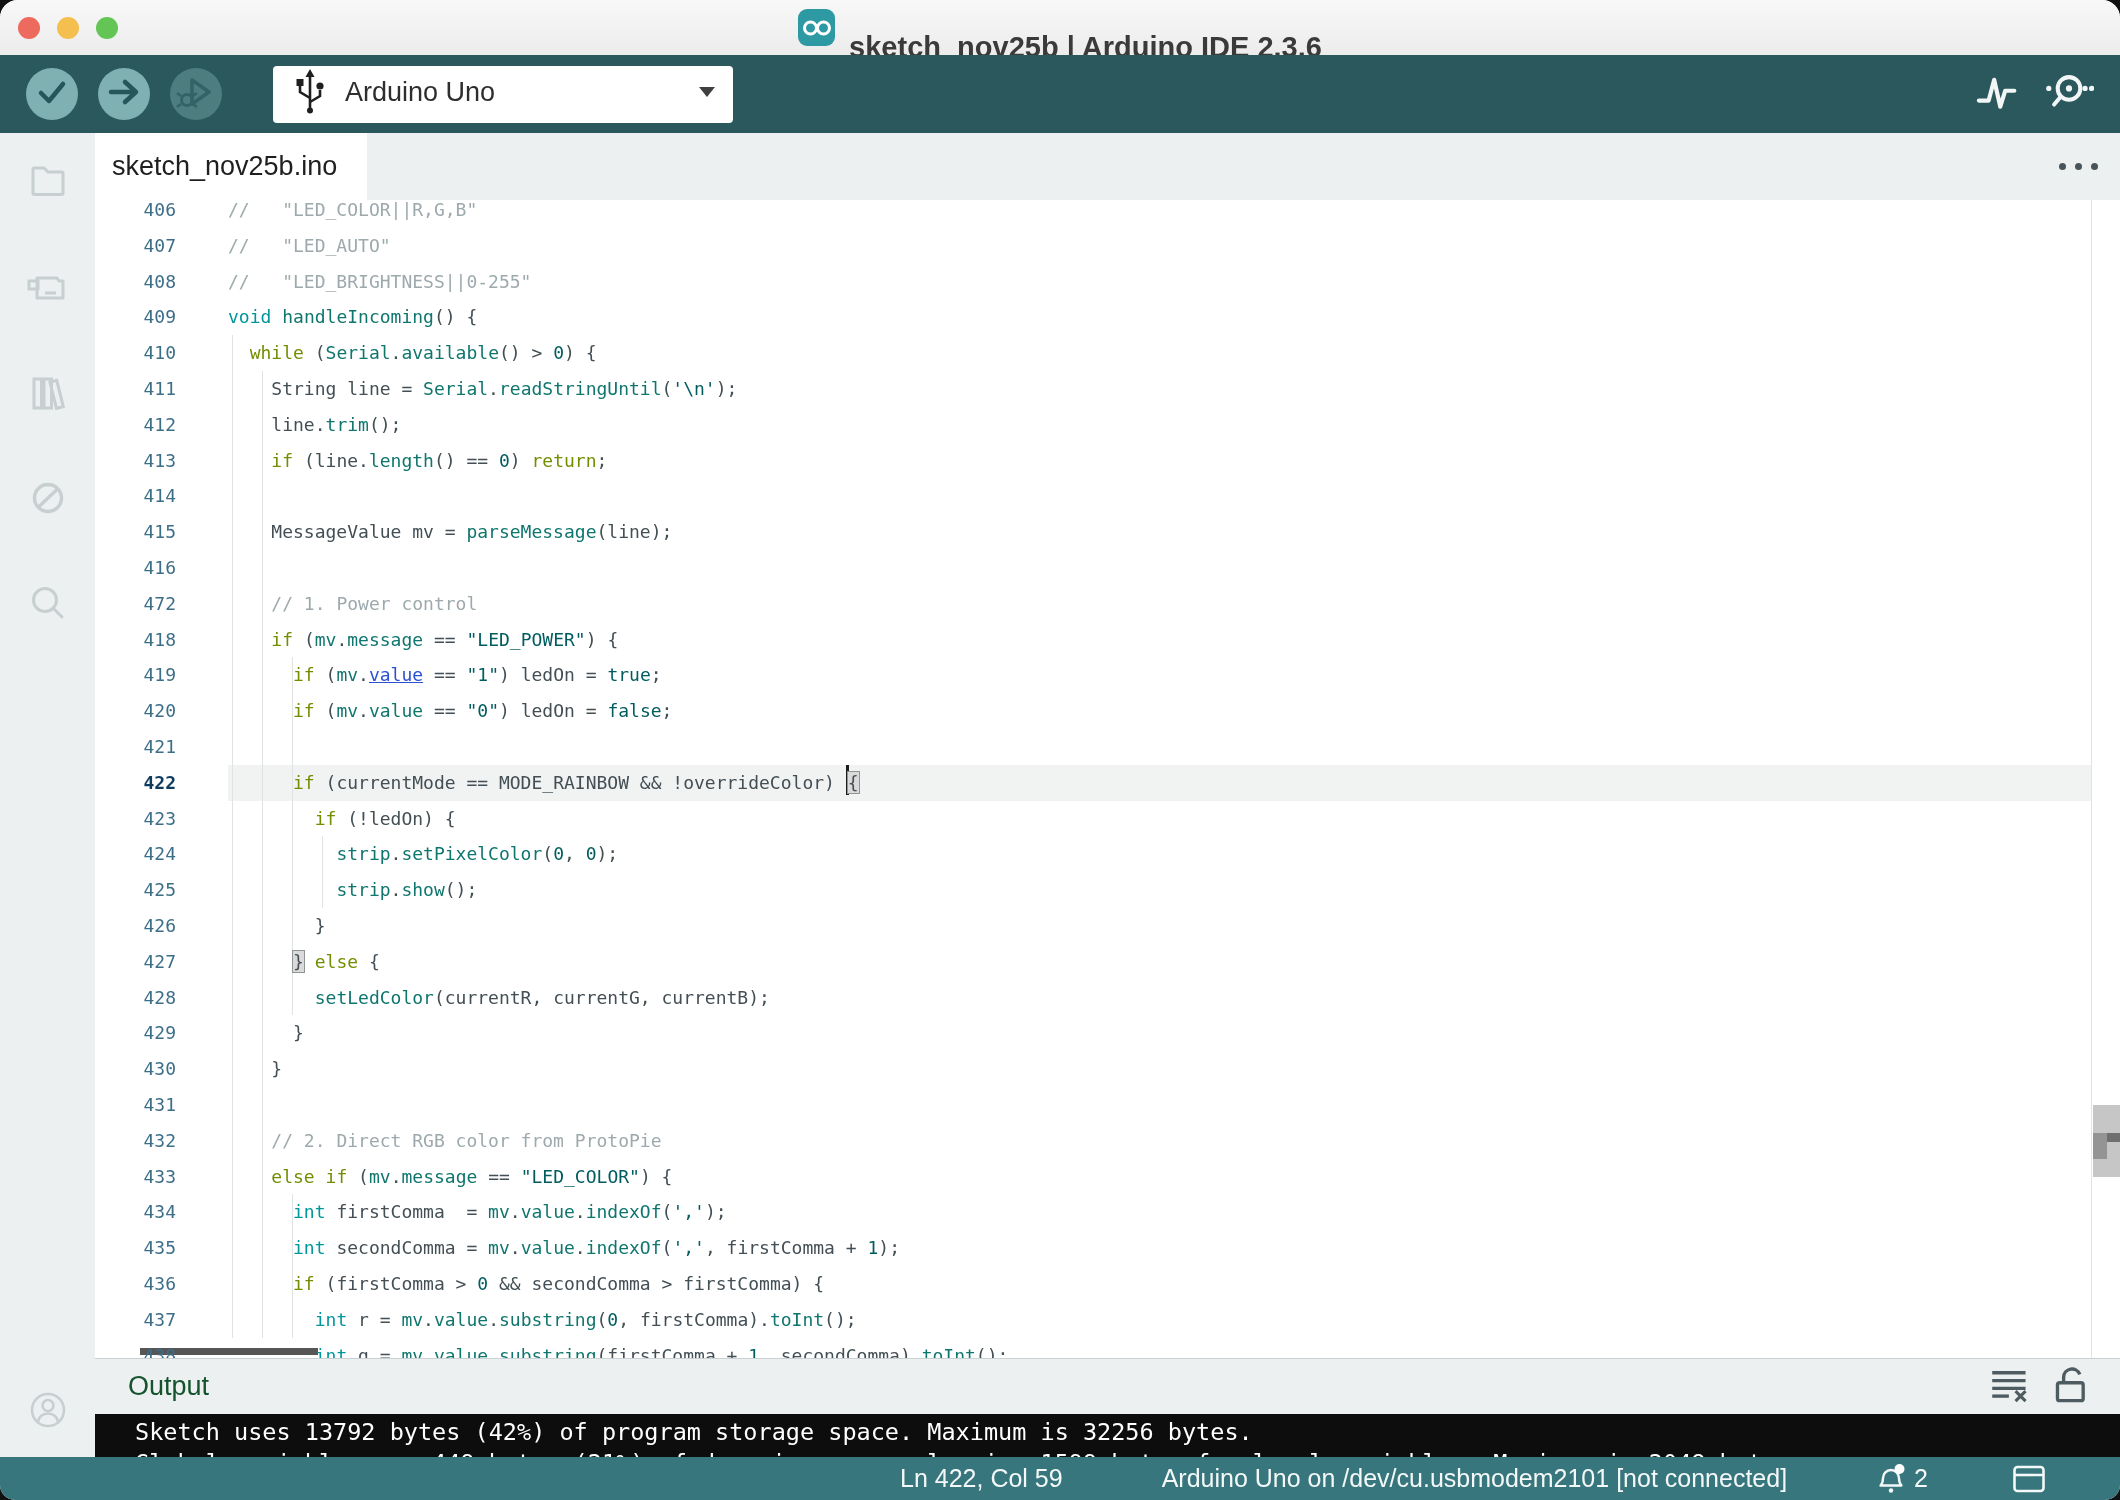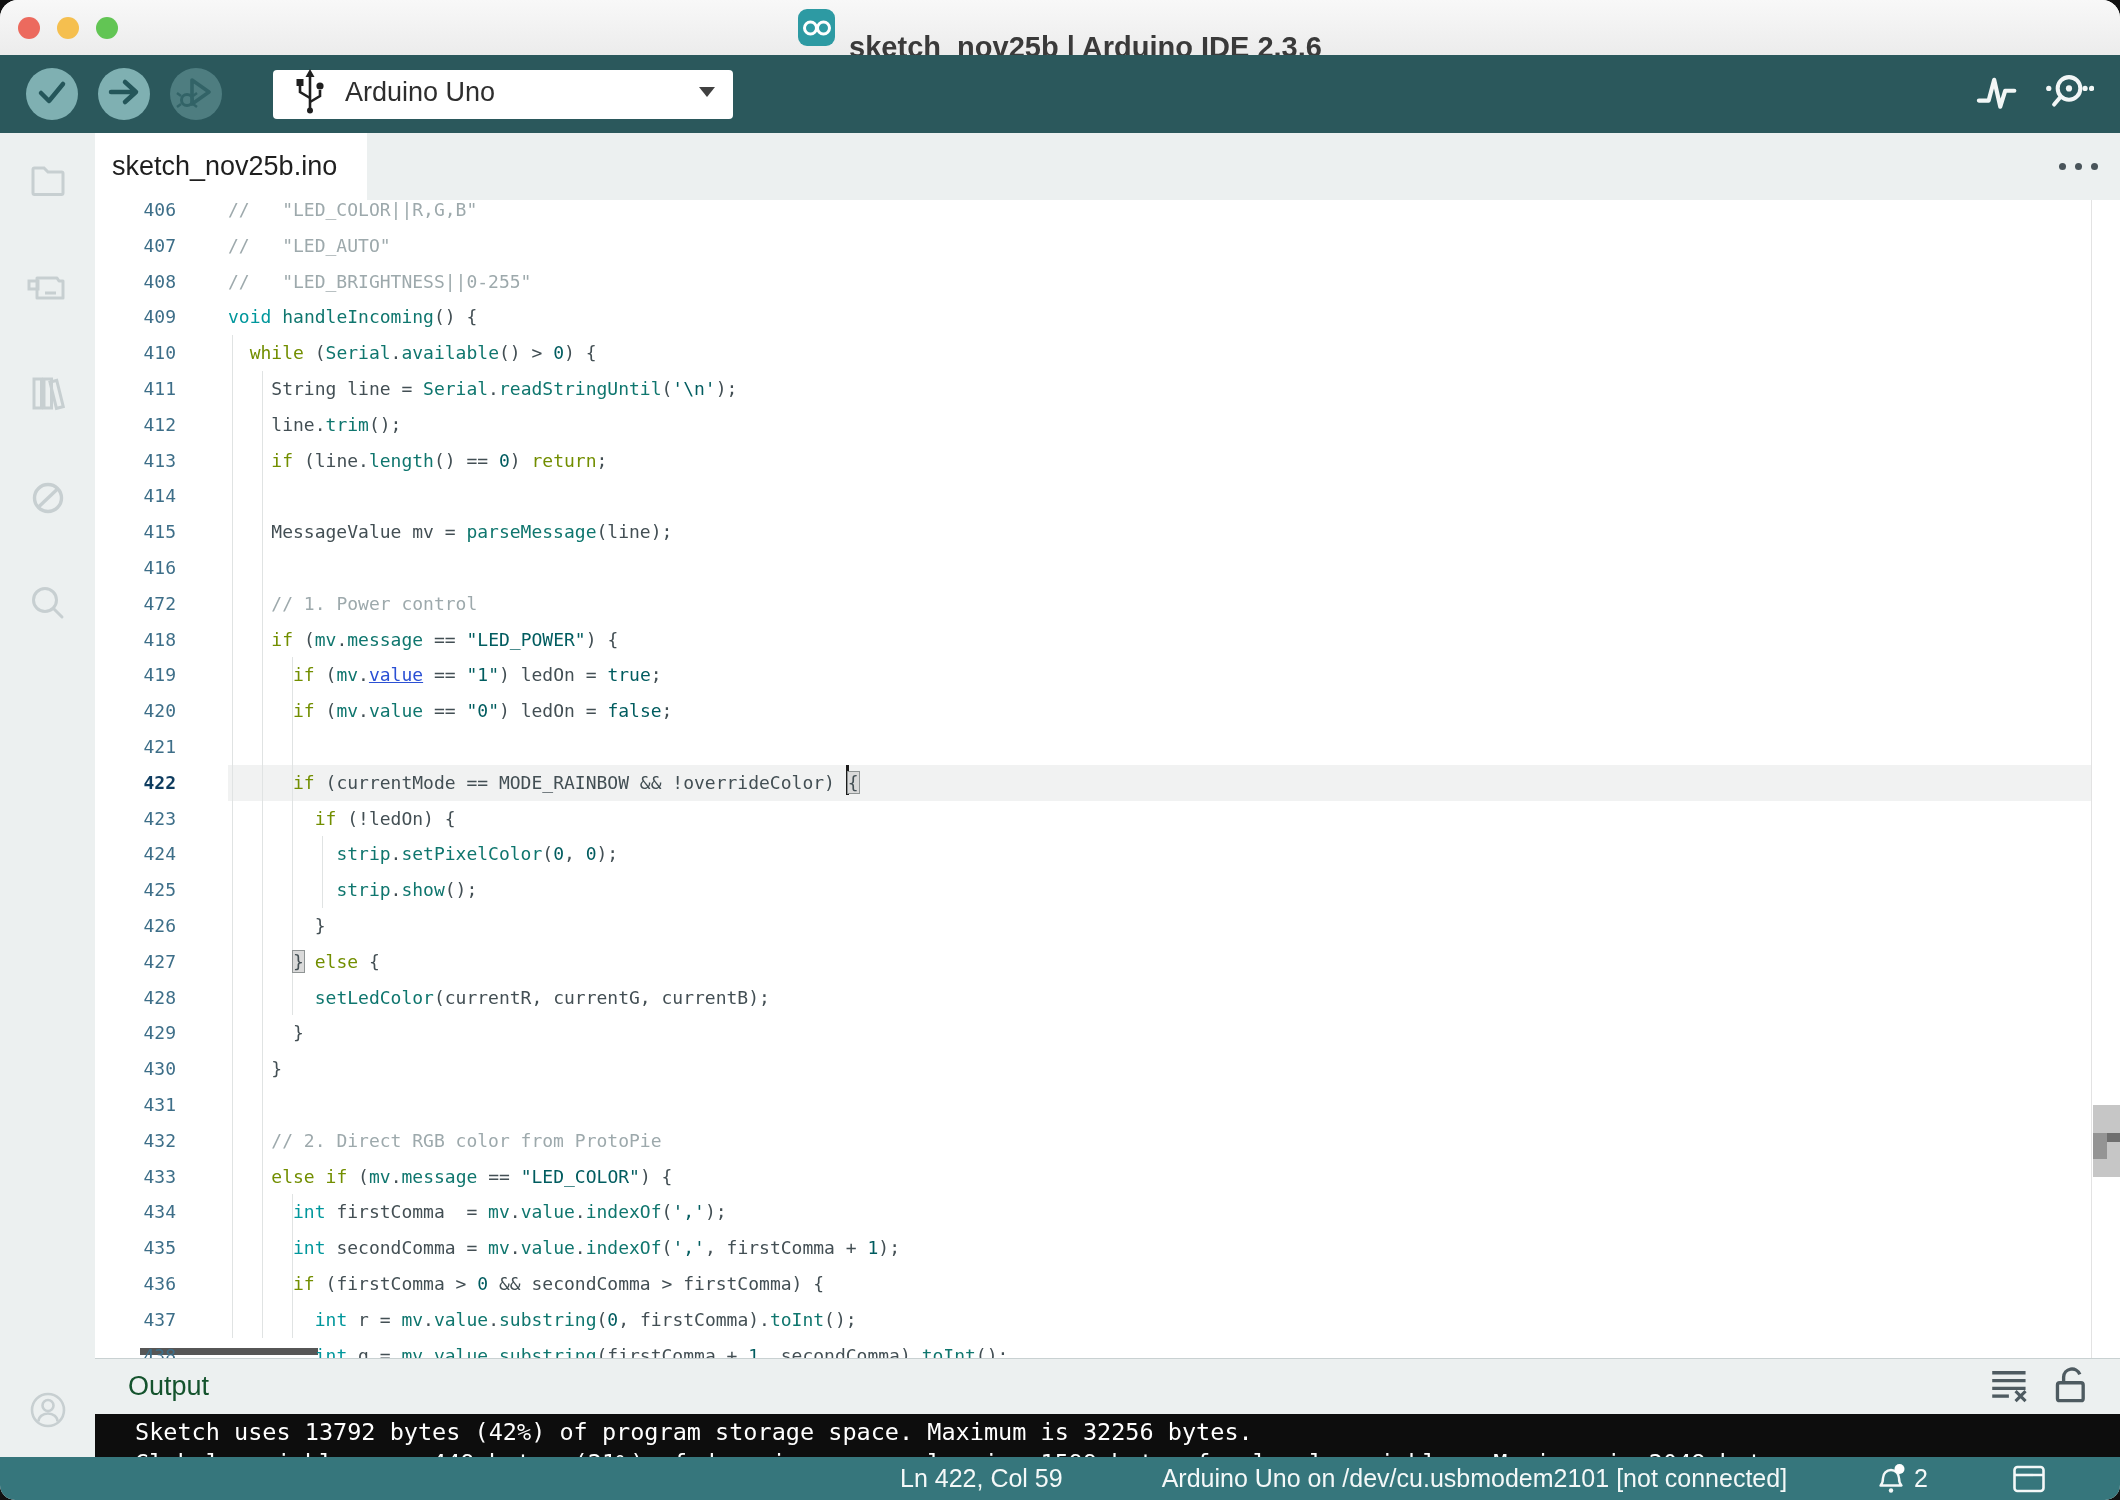--- a/index.html
+++ b/index.html
@@ -11,21 +11,21 @@
   .traffic{position:absolute;left:0;top:0;height:55px;display:flex;align-items:center;gap:17px;padding-left:18px;}
   .tl{width:22px;height:22px;border-radius:50%;}
   .title-group{display:flex;align-items:center;gap:14px;}
   .appicon{width:37px;height:37px;border-radius:9px;background:#2d9aa3;display:flex;align-items:center;justify-content:center;}
   .title-text{font-size:29px;font-weight:bold;color:#3a3a3a;margin-top:40px;}
 
   
   .toolbar{position:absolute;left:0;top:55px;width:100%;height:78px;background:#2b585c;display:flex;align-items:center;}
   .tbtn{width:52px;height:52px;border-radius:50%;background:#7fb0b2;display:flex;align-items:center;justify-content:center;flex:0 0 auto;}
   .tbtn.disabled{background:rgba(127,176,178,0.42);}
-  .board-select{margin-left:51px;width:460px;height:49px;background:#fff;border-radius:4px;display:flex;align-items:center;padding:0 18px 4px 20px;box-sizing:border-box;}
+  .board-select{margin-left:51px;width:460px;height:57px;background:#fff;border-radius:4px;display:flex;align-items:center;padding:0 18px 4px 20px;box-sizing:border-box;}
   .board-label{font-size:27px;color:#2e2e2e;margin-left:18px;}
   .caret{margin-left:auto;width:0;height:0;border-left:8px solid transparent;border-right:8px solid transparent;border-top:10px solid #404040;}
   .tb-right{margin-left:auto;display:flex;align-items:center;gap:26px;padding-right:26px;}
 
   
   .sidebar{position:absolute;left:0;top:133px;width:95px;height:1324px;background:#ecf0f0;}
   .sb-icon{position:absolute;left:0;width:95px;display:flex;justify-content:center;}
 
   
   .main{position:absolute;left:95px;top:133px;width:2025px;height:1028px;}

